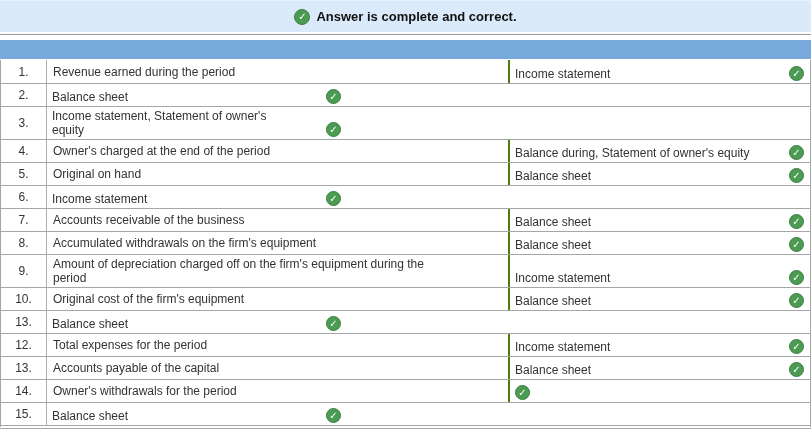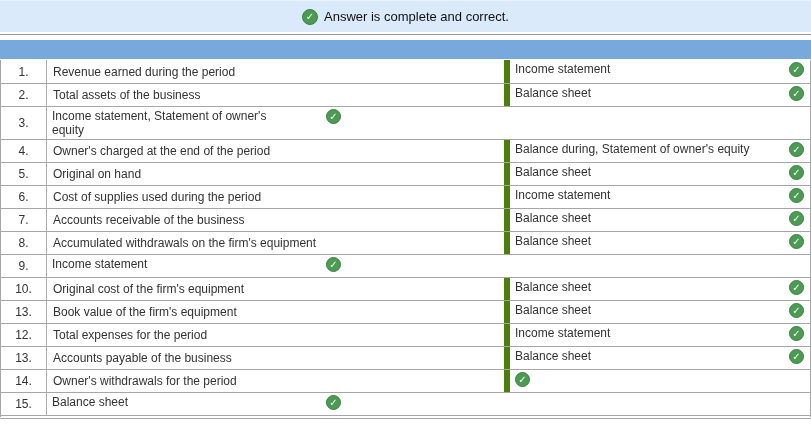--- a/index.html
+++ b/index.html
@@ -16,21 +16,21 @@
     height: 32px;
     background: #dbeafa;
     border-top: 1px solid #e9f3fc;
     display: flex;
     align-items: center;
     justify-content: center;
     gap: 6px;
   }
   .banner-text {
     font-size: 13px;
-    font-weight: normal;
+    font-weight: bold;
     color: #111111;
   }
 
   
   .check-badge {
     display: inline-flex;
     align-items: center;
     justify-content: center;
     width: 15px;
     height: 15px;
@@ -78,31 +78,31 @@
     width: 46px;
     flex: 0 0 46px;
     border-right: 1px solid #adadad;
     display: flex;
     align-items: center;
     justify-content: center;
     padding: 2px 4px;
   }
   .cell-desc {
     flex: 1 1 auto;
-    border-right: 6px solid #4d7c0f;
+    border-right: 2px solid #4d7c0f;
     display: flex;
     align-items: center;
     padding: 2px 6px;
     white-space: pre-line;
   }
   .cell-answer {
     width: 300px;
     flex: 0 0 300px;
     display: flex;
-    align-items: flex-start;
+    align-items: flex-end;
     padding: 2px 6px 2px 5px;
     gap: 20px;
   }
   .answer-text {
     flex: 1 1 auto;
     white-space: pre-line;
   }
 </style>
 </head>
 <body>
@@ -123,21 +123,20 @@
     <div class="cell-num">1.</div>
     <div class="cell-desc">Revenue earned during the period</div>
     <div class="cell-answer">
       <span class="answer-text">Income statement</span>
       <span class="check-badge">✓</span>
     </div>
   </div>
 
   <div class="trow">
     <div class="cell-num">2.</div>
-    <div class="cell-desc">Total assets of the business</div>
     <div class="cell-answer">
       <span class="answer-text">Balance sheet</span>
       <span class="check-badge">✓</span>
     </div>
   </div>
 
   <div class="trow">
     <div class="cell-num">3.</div>
     <div class="cell-answer">
       <span class="answer-text">Income statement, Statement of owner's
@@ -159,21 +158,20 @@
     <div class="cell-num">5.</div>
     <div class="cell-desc">Original on hand</div>
     <div class="cell-answer">
       <span class="answer-text">Balance sheet</span>
       <span class="check-badge">✓</span>
     </div>
   </div>
 
   <div class="trow">
     <div class="cell-num">6.</div>
-    <div class="cell-desc">Cost of supplies used during the period</div>
     <div class="cell-answer">
       <span class="answer-text">Income statement</span>
       <span class="check-badge">✓</span>
     </div>
   </div>
 
   <div class="trow">
     <div class="cell-num">7.</div>
     <div class="cell-desc">Accounts receivable of the business</div>
     <div class="cell-answer">
@@ -186,56 +184,57 @@
     <div class="cell-num">8.</div>
     <div class="cell-desc">Accumulated withdrawals on the firm's equipment</div>
     <div class="cell-answer">
       <span class="answer-text">Balance sheet</span>
       <span class="check-badge">✓</span>
     </div>
   </div>
 
   <div class="trow">
     <div class="cell-num">9.</div>
+    <div class="cell-desc">Amount of depreciation charged off on the firm's equipment during the
+period</div>
     <div class="cell-answer">
       <span class="answer-text">Income statement</span>
       <span class="check-badge">✓</span>
     </div>
   </div>
 
   <div class="trow">
     <div class="cell-num">10.</div>
     <div class="cell-desc">Original cost of the firm's equipment</div>
     <div class="cell-answer">
       <span class="answer-text">Balance sheet</span>
       <span class="check-badge">✓</span>
     </div>
   </div>
 
   <div class="trow">
     <div class="cell-num">13.</div>
-    <div class="cell-desc">Book value of the firm's equipment</div>
     <div class="cell-answer">
       <span class="answer-text">Balance sheet</span>
       <span class="check-badge">✓</span>
     </div>
   </div>
 
   <div class="trow">
     <div class="cell-num">12.</div>
     <div class="cell-desc">Total expenses for the period</div>
     <div class="cell-answer">
       <span class="answer-text">Income statement</span>
       <span class="check-badge">✓</span>
     </div>
   </div>
 
   <div class="trow">
     <div class="cell-num">13.</div>
-    <div class="cell-desc">Accounts payable of the business</div>
+    <div class="cell-desc">Accounts payable of the capital</div>
     <div class="cell-answer">
       <span class="answer-text">Balance sheet</span>
       <span class="check-badge">✓</span>
     </div>
   </div>
 
   <div class="trow">
     <div class="cell-num">14.</div>
     <div class="cell-desc">Owner's withdrawals for the period</div>
     <div class="cell-answer">

